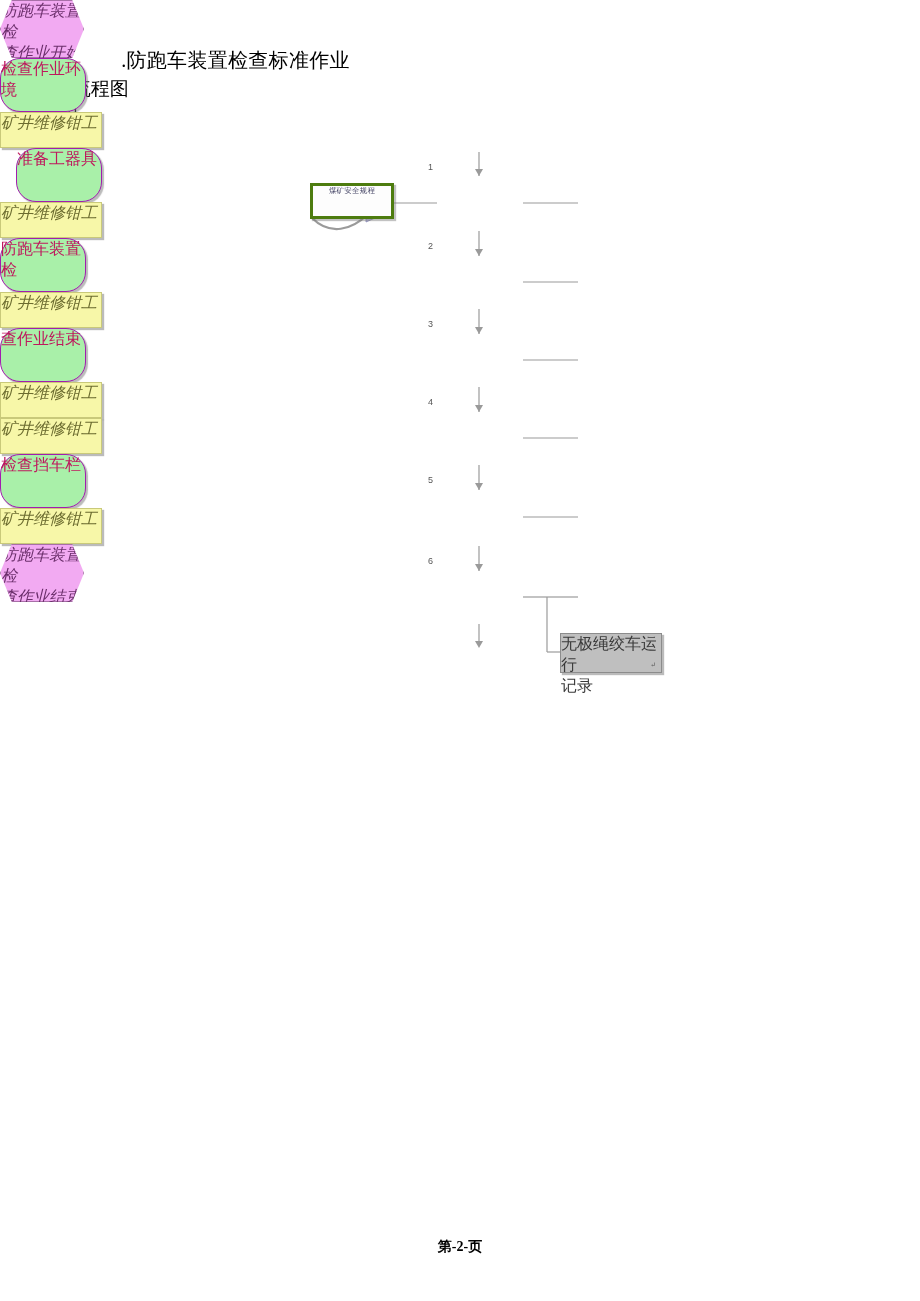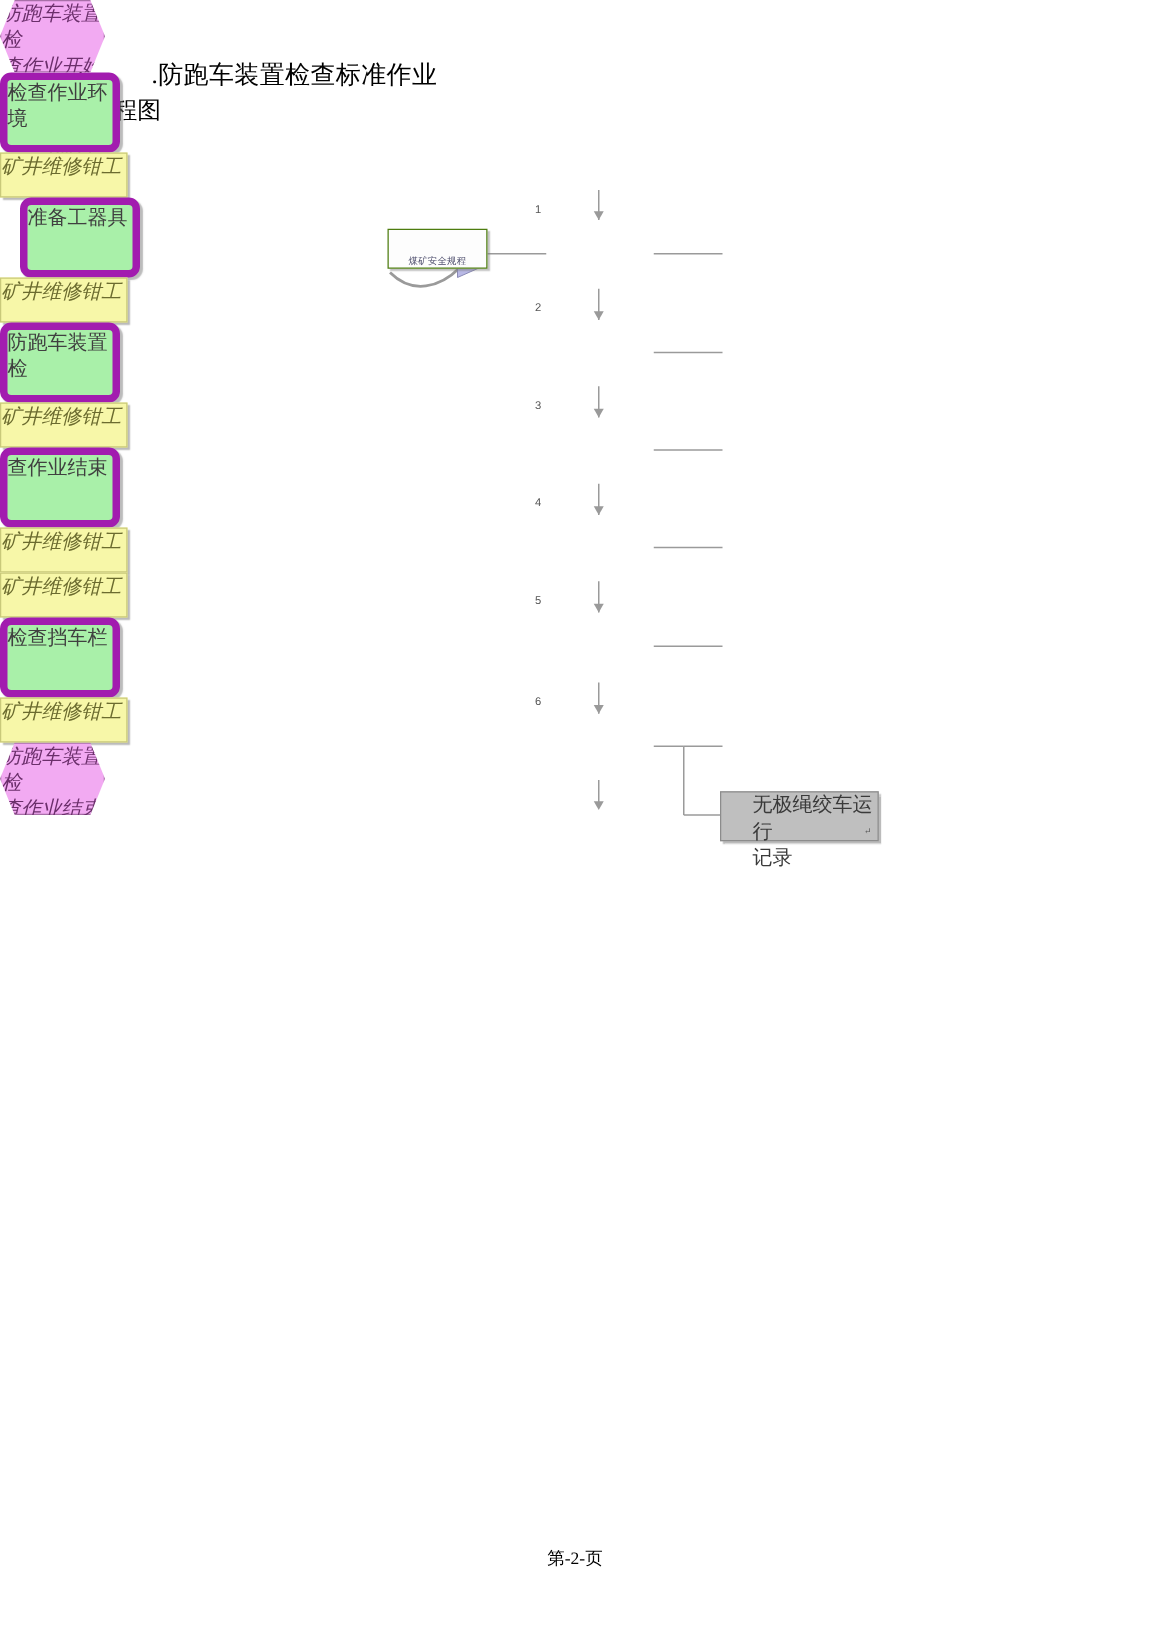--- a/index.html
+++ b/index.html
@@ -72,24 +72,24 @@
     filter: drop-shadow(2px 2px 1px rgba(110,110,110,0.55));
     color: #6b2f6b;
     font-style: italic;
   }
 
   
   .proc {
     width: 84px;
     height: 52px;
     background: #a9f0a9;
-    border: 6px solid #a21caf;
-    border-radius: 9px;
+    border: 1px solid #a21caf;
+    border-radius: 20px;
     box-shadow: 2px 2px 1px rgba(120,120,120,0.5);
-    color: #404040;
+    color: #be185d;
   }
   .proc.two-line {
     height: 56px;
   }
 
   
   .role {
     width: 100px;
     height: 34px;
     background: #f7f7a8;
@@ -116,24 +116,24 @@
     font-size: 7px;
     color: #555;
   }
 
   
   .note {
     position: absolute;
     width: 78px;
     height: 30px;
     background: #fdfdfd;
-    border: 1px solid #4d7c0f;
+    border: 3px solid #4d7c0f;
     box-shadow: 2px 2px 1px rgba(120,120,120,0.45);
     display: flex;
-    align-items: flex-end;
+    align-items: flex-start;
     justify-content: center;
     font-family: Liberation Sans, sans-serif;
     font-size: 7.5px;
     color: #4a4a6a;
     letter-spacing: 0.2px;
   }
 
   .step-num {
     position: absolute;
     font-family: "Liberation Sans", "DejaVu Sans", sans-serif;
@@ -144,20 +144,21 @@
   
   .footer {
     position: absolute;
     left: 0;
     top: 1238px;
     width: 920px;
     text-align: center;
     font-size: 14px;
     font-family: "Liberation Serif", "DejaVu Serif", serif;
     color: #000;
+    font-weight: bold;
   }
 </style>
 </head>
 <body>
 
 <div class="doc-heading">
   <div class="heading-line1">
     <span class="heading-num">1</span><span>.防跑车装置检查标准作业</span>
   </div>
   <div>流程</div>
@@ -266,21 +267,21 @@
   </div>
 
   <div class="step-num" style="left:428px; top:556px;">6</div>
   <div class="proc" style="left:437px; top:571px;">
     <span>检查挡车栏</span>
   </div>
   <div class="role" style="left:578px; top:580px;">
     <span>矿井维修钳工</span>
   </div>
 
-  <div class="record" style="left:576px; top:633px;padding-left:25px;">
+  <div class="record" style="left:560px; top:633px;">
     <div>
       <div>无极绳绞车运行</div>
       <div>记录</div>
     </div>
     <span class="rec-corner">↵</span>
   </div>
 
   <div class="hex" style="left:438px; top:648px;">
     <div>
       <div>防跑车装置检</div>

